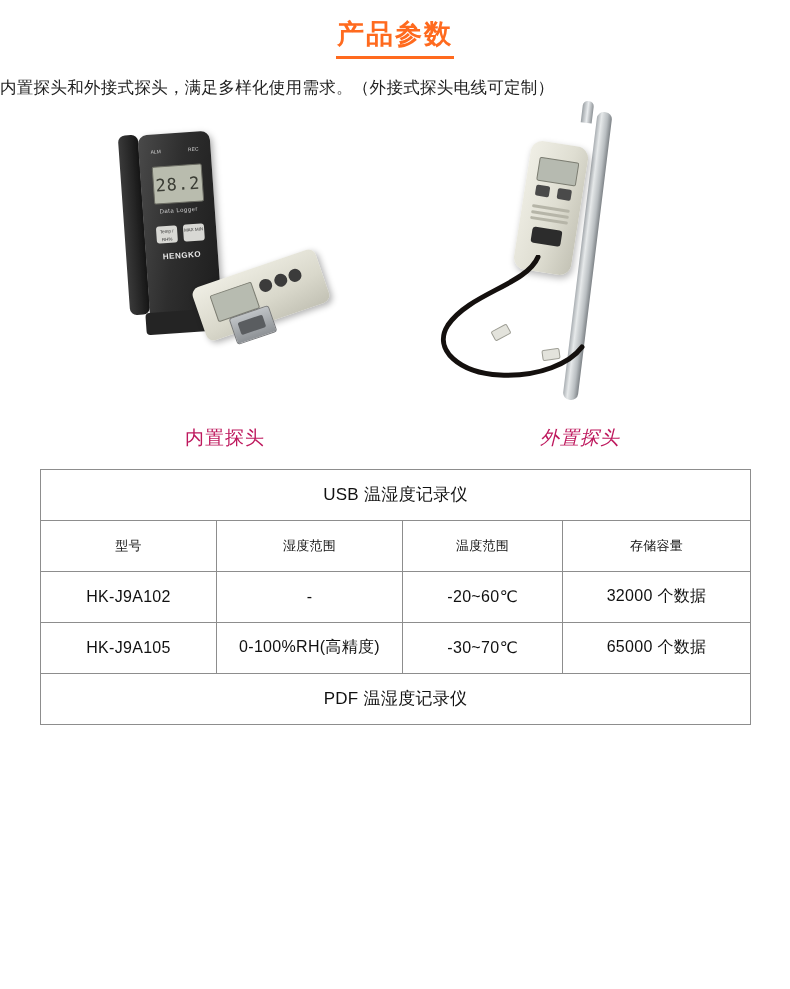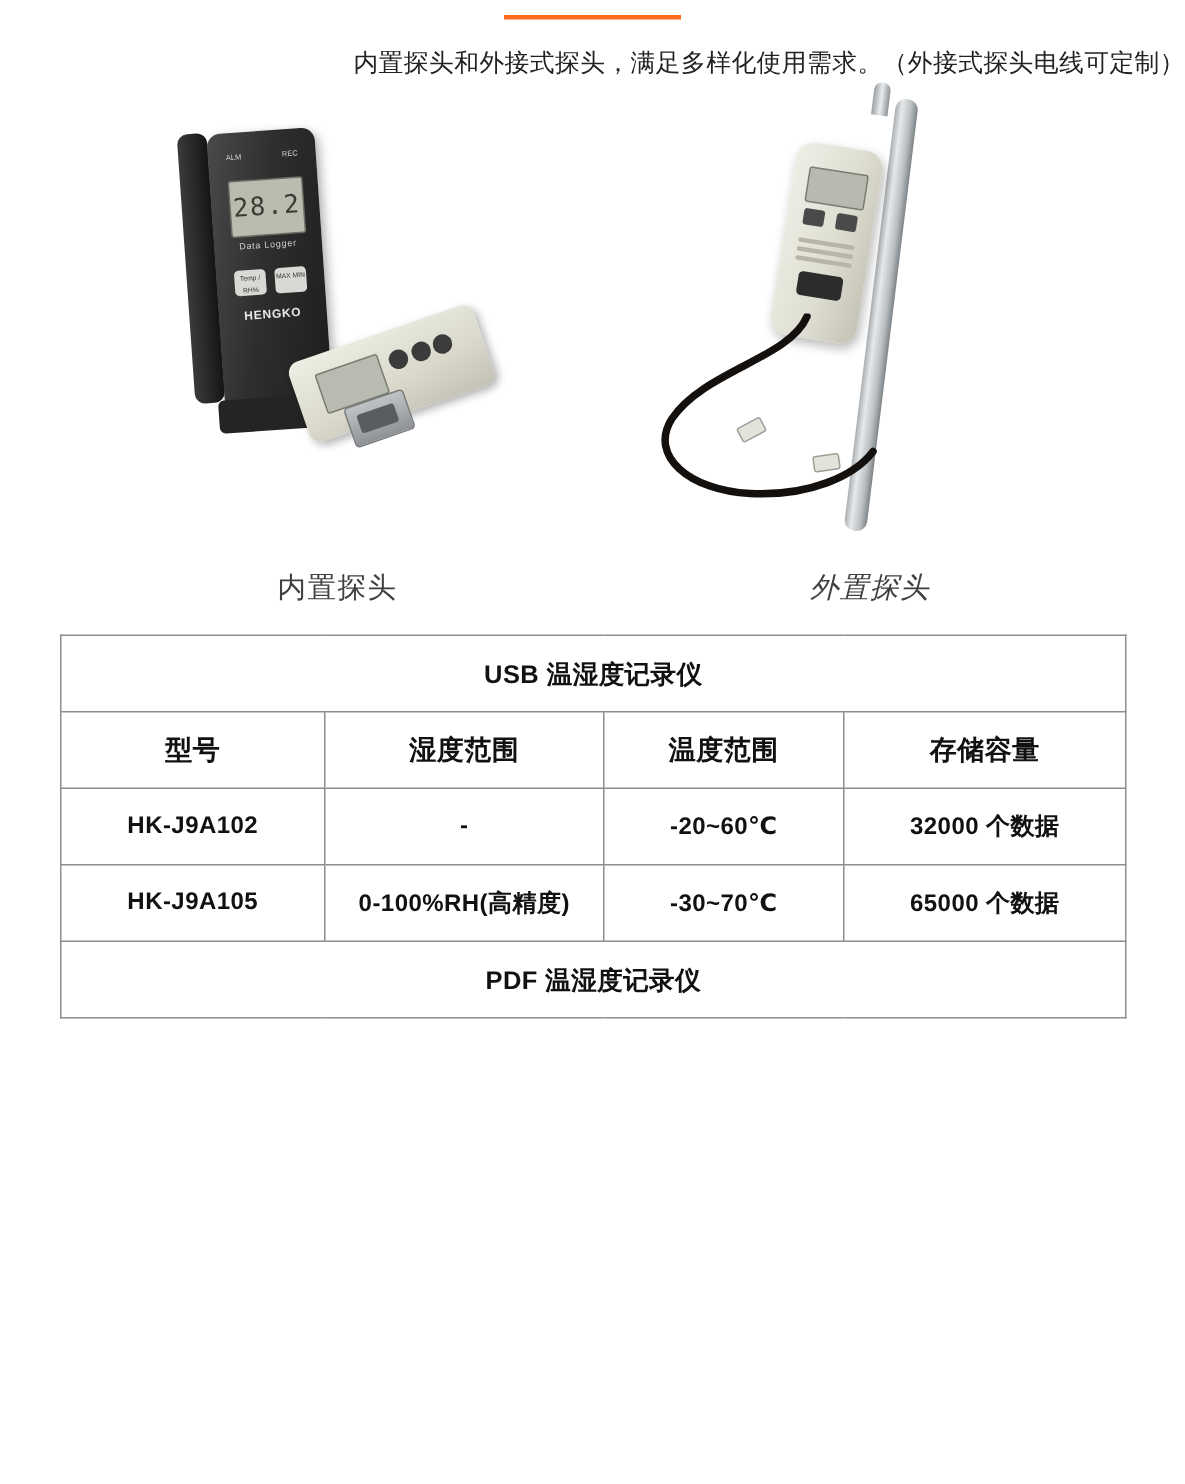--- a/index.html
+++ b/index.html
@@ -32,21 +32,21 @@
     text-align: center;
     padding-top: 6px;
   }
   .title-underline {
     width: 118px;
     height: 3px;
     background: #ff6a1e;
     margin: 4px auto 0 auto;
   }
   .subtitle {
-    text-align: right;
+    text-align: left;
     font-size: 16.5px;
     color: #222;
     margin-top: 18px;
     letter-spacing: 0.3px;
   }
 
   
   .products {
     position: relative;
     height: 320px;
@@ -296,59 +296,60 @@
     border-radius: 2px;
   }
 
   .captions {
     position: relative;
     height: 36px;
   }
   .caption {
     position: absolute;
     font-size: 19px;
-    color: #404040;
+    color: #be185d;
     letter-spacing: 1px;
   }
   .caption.left { left: 185px; }
   .caption.right { left: 540px; font-style: italic; }
 
   
   .table-wrap {
     margin: 8px 40px 0 40px;
   }
   table.spec {
     width: 710px;
     border-collapse: collapse;
     table-layout: fixed;
   }
   table.spec td {
     border: 1px solid #8d8d8d;
     height: 48px;
     text-align: center;
     font-size: 16px;
     color: #111;
-    font-weight: bold;
+    font-weight: normal;
     letter-spacing: .3px;
   }
   table.spec td.section {
     font-size: 17px;
   }
   table.spec td.head {
-    font-size: 18px;
+    font-size: 13px;
   }
   .col1 { width: 176px; }
   .col2 { width: 186px; }
   .col3 { width: 160px; }
   .col4 { width: 188px; }
 </style>
 </head>
 <body>
 
 <div class="title-wrap">
+  <div class="page-title">产品参数</div>
   <div class="title-underline"></div>
 </div>
 <div class="subtitle">内置探头和外接式探头，满足多样化使用需求。（外接式探头电线可定制）</div>
 
 <div class="products">
 
   <div class="left-device">
     <div class="ld-clip"></div>
     <div class="ld-body">
       <div class="ld-leds">

